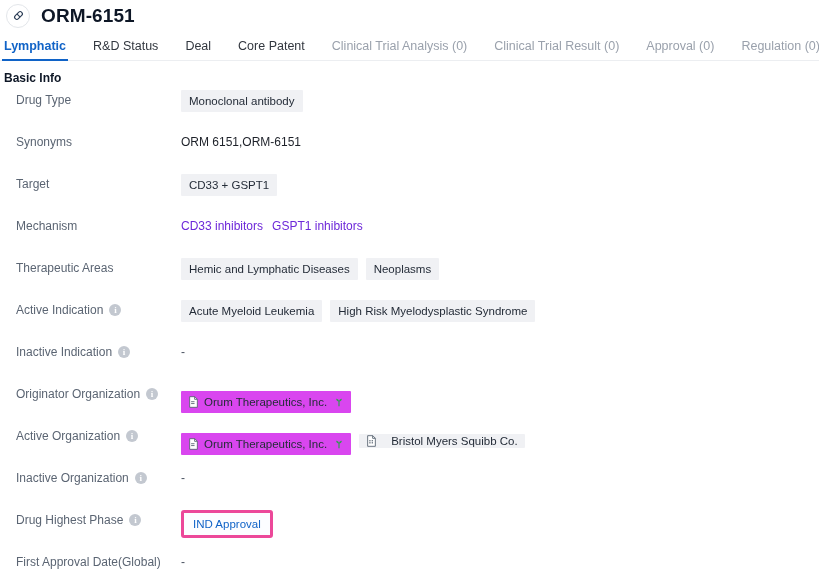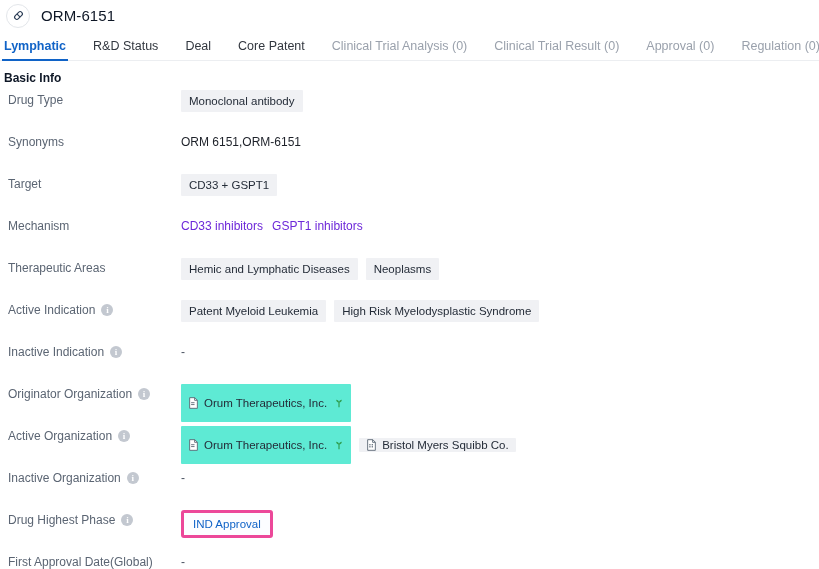--- a/index.html
+++ b/index.html
@@ -29,22 +29,22 @@
     height: 22px;
     border-radius: 50%;
     border: 1px solid #e3e6ea;
     background: #ffffff;
     display: flex;
     align-items: center;
     justify-content: center;
     flex: 0 0 auto;
   }
   .drug-title {
-    font-size: 15px;
-    font-weight: normal;
+    font-size: 19px;
+    font-weight: bold;
     color: #0e1726;
     margin-left: 11px;
     letter-spacing: 0.1px;
     white-space: nowrap;
   }
 
   
   .tab-bar {
     position: relative;
     height: 30px;
@@ -103,21 +103,21 @@
   }
   .info-row {
     display: flex;
     align-items: flex-start;
     min-height: 42px;
   }
   .row-label {
     width: 181px;
     flex: 0 0 181px;
     box-sizing: border-box;
-    padding-left: 8px;
+    padding-left: 16px;
     font-size: 12px;
     color: #5b6573;
     display: flex;
     align-items: center;
     line-height: 16px;
     padding-top: 3px;
   }
   .row-value {
     flex: 1 1 auto;
     display: flex;
@@ -170,28 +170,29 @@
     background: #f0f1f4;
     color: #242c38;
     font-size: 11.5px;
     line-height: 14px;
     border-radius: 1px;
     padding: 4px 8px;
     white-space: nowrap;
     cursor: pointer;
   }
   .tag.org {
-    background: #5eead4;
-    padding: 12px 7px;
+    background: #d946ef;
+    padding: 4px 7px;
     gap: 5px;
+    margin-top: 7px;
   }
   .tag.org-gray {
     background: #f0f1f4;
     padding: 0 7px;
-    gap: 5px;
+    gap: 14px;
   }
   .tag .org-name {
     color: #242c38;
   }
   .sprout {
     margin-left: 2px;
     flex: 0 0 auto;
     display: inline-flex;
   }
   .doc-ico {
@@ -292,21 +293,21 @@
       <span class="tag">Neoplasms</span>
     </div>
   </div>
 
   <div class="info-row">
     <div class="row-label">
       <span>Active Indication</span>
       <span class="info-icon">i</span>
     </div>
     <div class="row-value">
-      <span class="tag">Patent Myeloid Leukemia</span>
+      <span class="tag">Acute Myeloid Leukemia</span>
       <span class="tag">High Risk Myelodysplastic Syndrome</span>
     </div>
   </div>
 
   <div class="info-row">
     <div class="row-label">
       <span>Inactive Indication</span>
       <span class="info-icon">i</span>
     </div>
     <div class="row-value">

